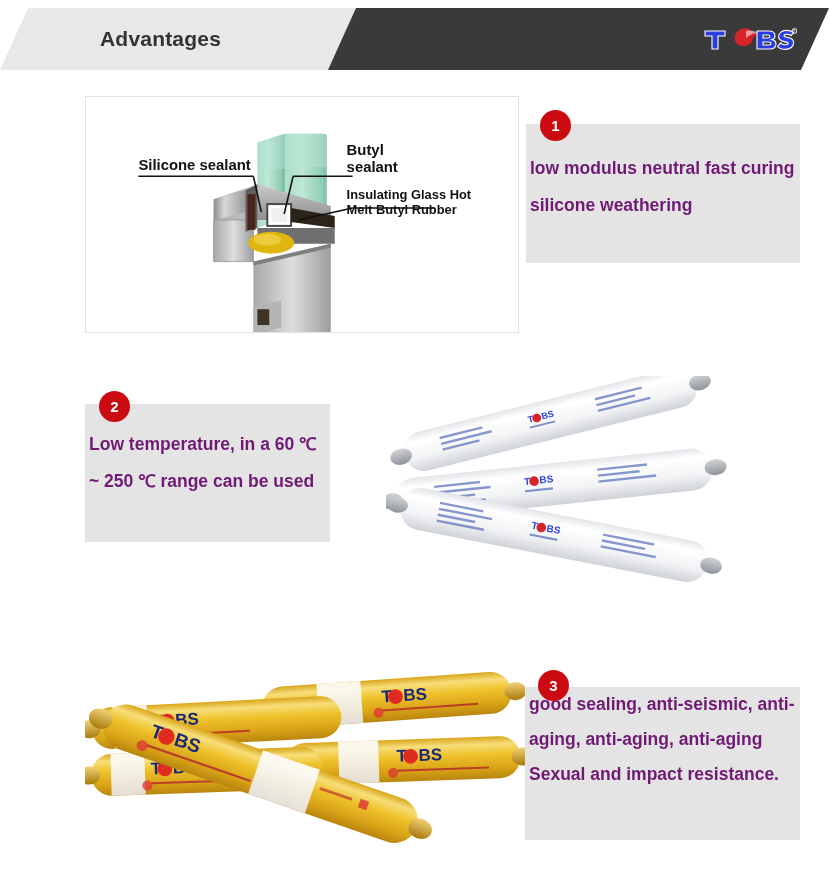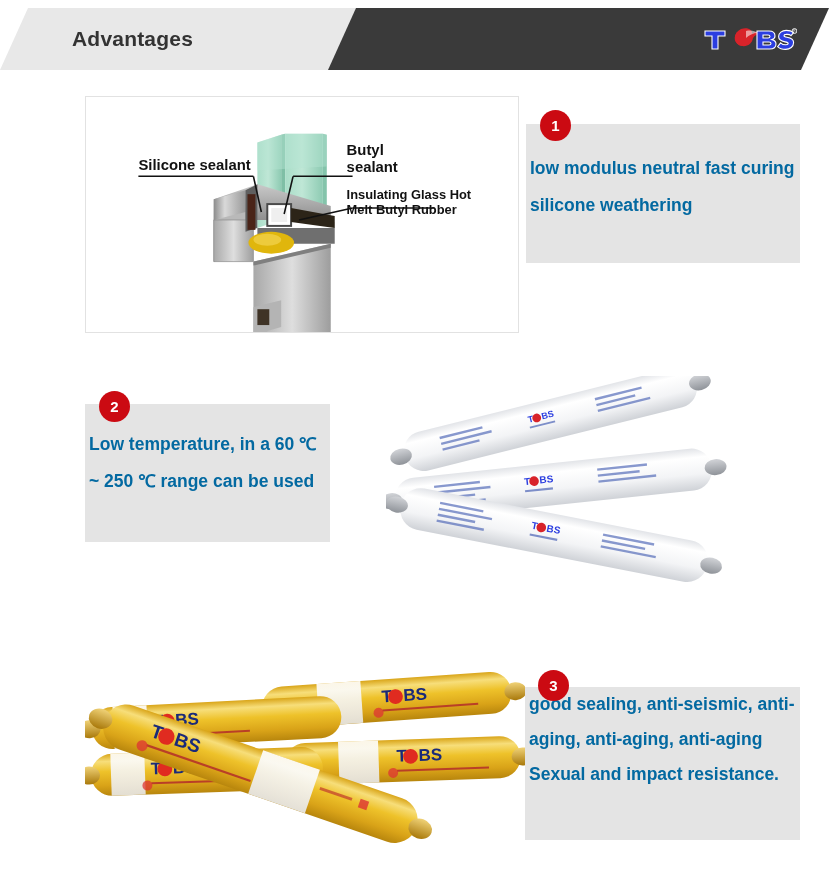--- a/index.html
+++ b/index.html
@@ -36,21 +36,21 @@
     position: absolute;
     left: 328px;
     top: 0;
     width: 501px;
     height: 62px;
     background: #3a3a3a;
     clip-path: polygon(28px 0, 501px 0, 473px 100%, 0 100%);
   }
   .header-title {
     position: absolute;
-    left: 72px;
+    left: 100px;
     top: 0;
     height: 62px;
     line-height: 62px;
     font-size: 21px;
     font-weight: 600;
     color: #333333;
     letter-spacing: .2px;
     white-space: nowrap;
   }
 
@@ -85,21 +85,21 @@
     background: #e4e4e4;
     box-sizing: border-box;
   }
   .txt-panel-1 { left: 526px; top: 124px; width: 274px; height: 139px; }
   .txt-panel-2 { left: 85px;  top: 404px; width: 245px; height: 138px; }
   .txt-panel-3 { left: 525px; top: 687px; width: 275px; height: 153px; }
 
   .txt-body {
     font-size: 17.5px;
     font-weight: bold;
-    color: #0369a1;
+    color: #701a75;
     line-height: 37px;
     padding: 11px 4px 0 4px;
     box-sizing: border-box;
   }
   .txt-panel-1 .txt-body { padding-top: 26px; }
   .txt-panel-2 .txt-body { padding-top: 22px; }
   .txt-panel-3 .txt-body { padding-top: 0; line-height: 35px; }
 
   .badge {
     position: absolute;

